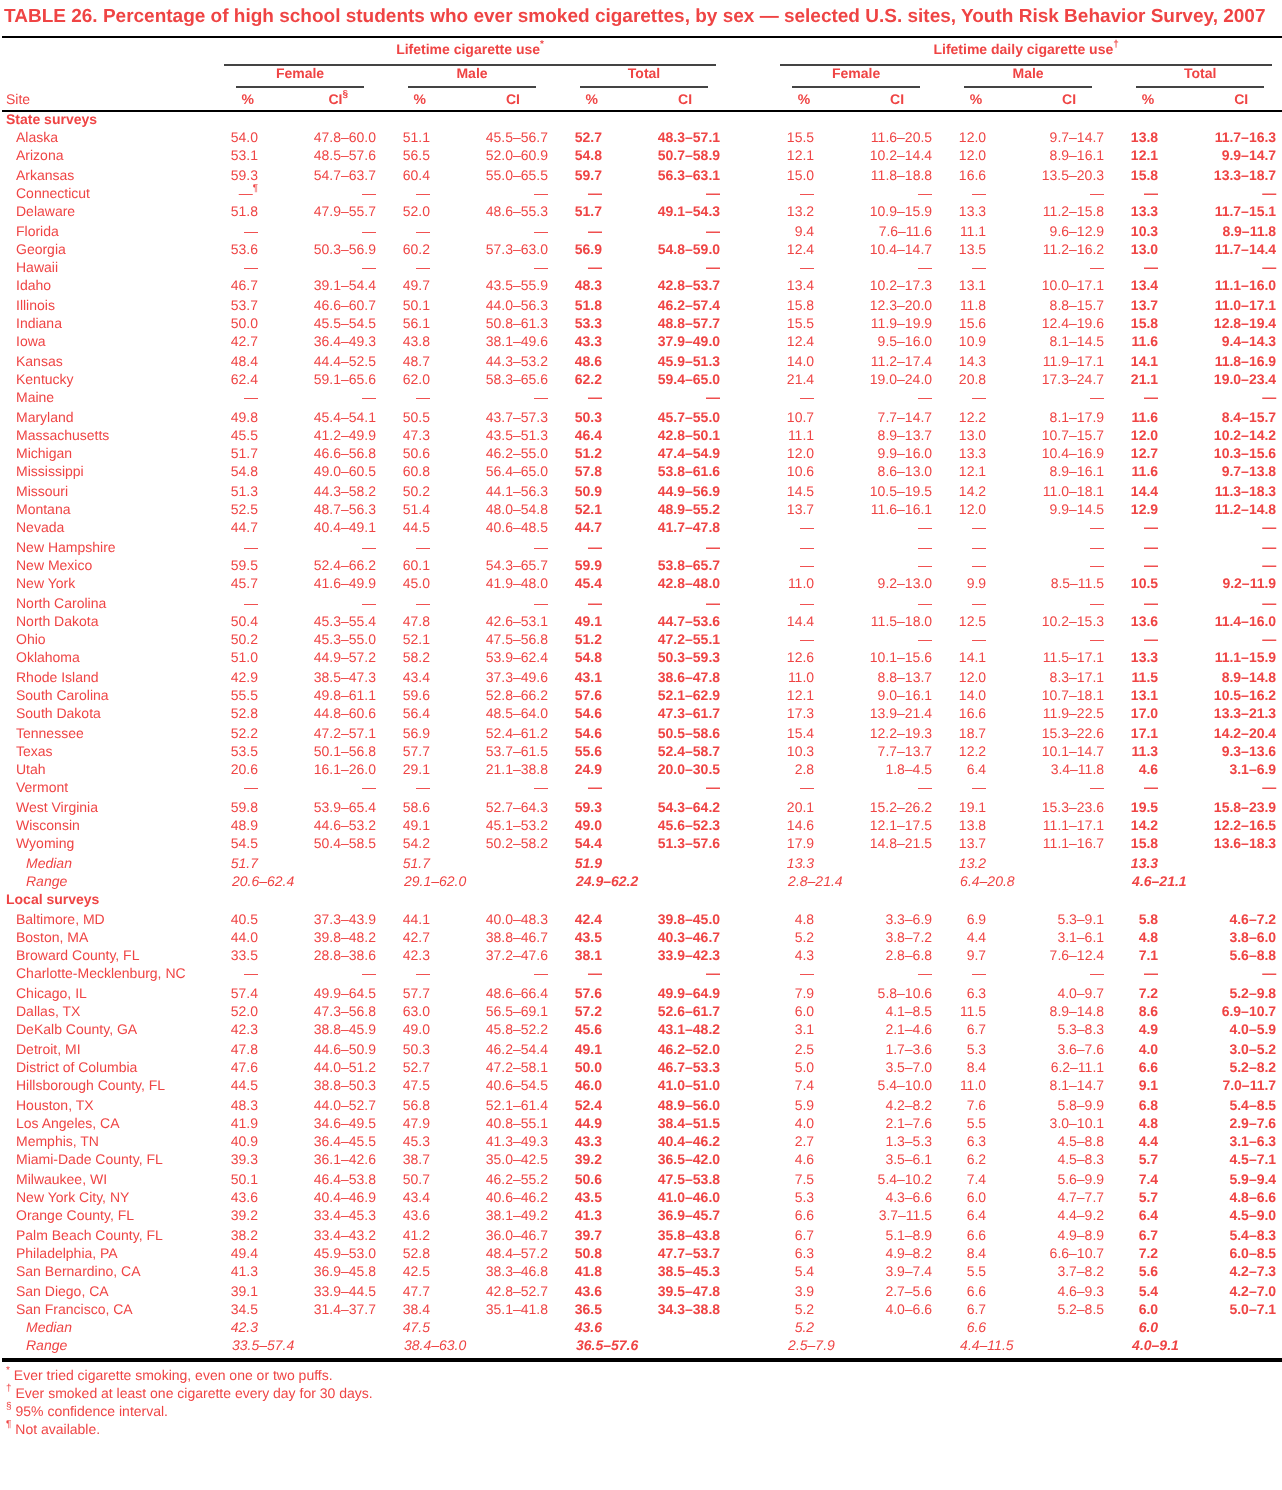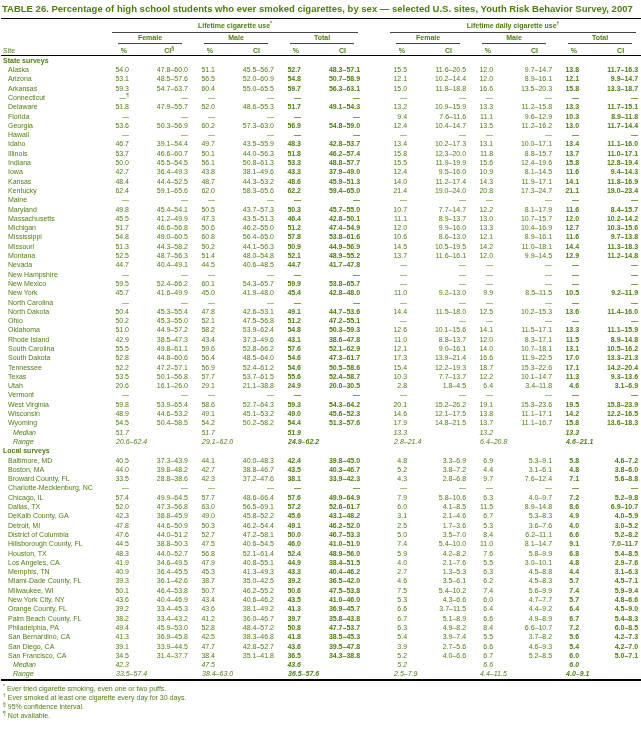--- a/index.html
+++ b/index.html
@@ -1,18 +1,18 @@
 <!DOCTYPE html>
 <html><head>
 <meta charset="utf-8">
 <style>
   html,body{margin:0;padding:0;background:#fff;}
   .page{
     width:641px;height:745px;box-sizing:border-box;
-    background:#fff;color:#4d7c0f;
+    background:#fff;color:#ef4444;
     font-family:"Liberation Sans","DejaVu Sans",sans-serif;
     padding:2px 12px 0 1px;overflow:hidden;
   }
   .title{
     font-size:9.5px;font-weight:bold;line-height:11.5px;
     width:639px;padding:1px 0 3px 1px;letter-spacing:0px;
   }
   table{border-collapse:collapse;table-layout:fixed;width:640px;
         border-top:1px solid #000;border-bottom:2px solid #000;}
   th,td{padding:0;font-size:7px;line-height:9.3px;white-space:nowrap;

